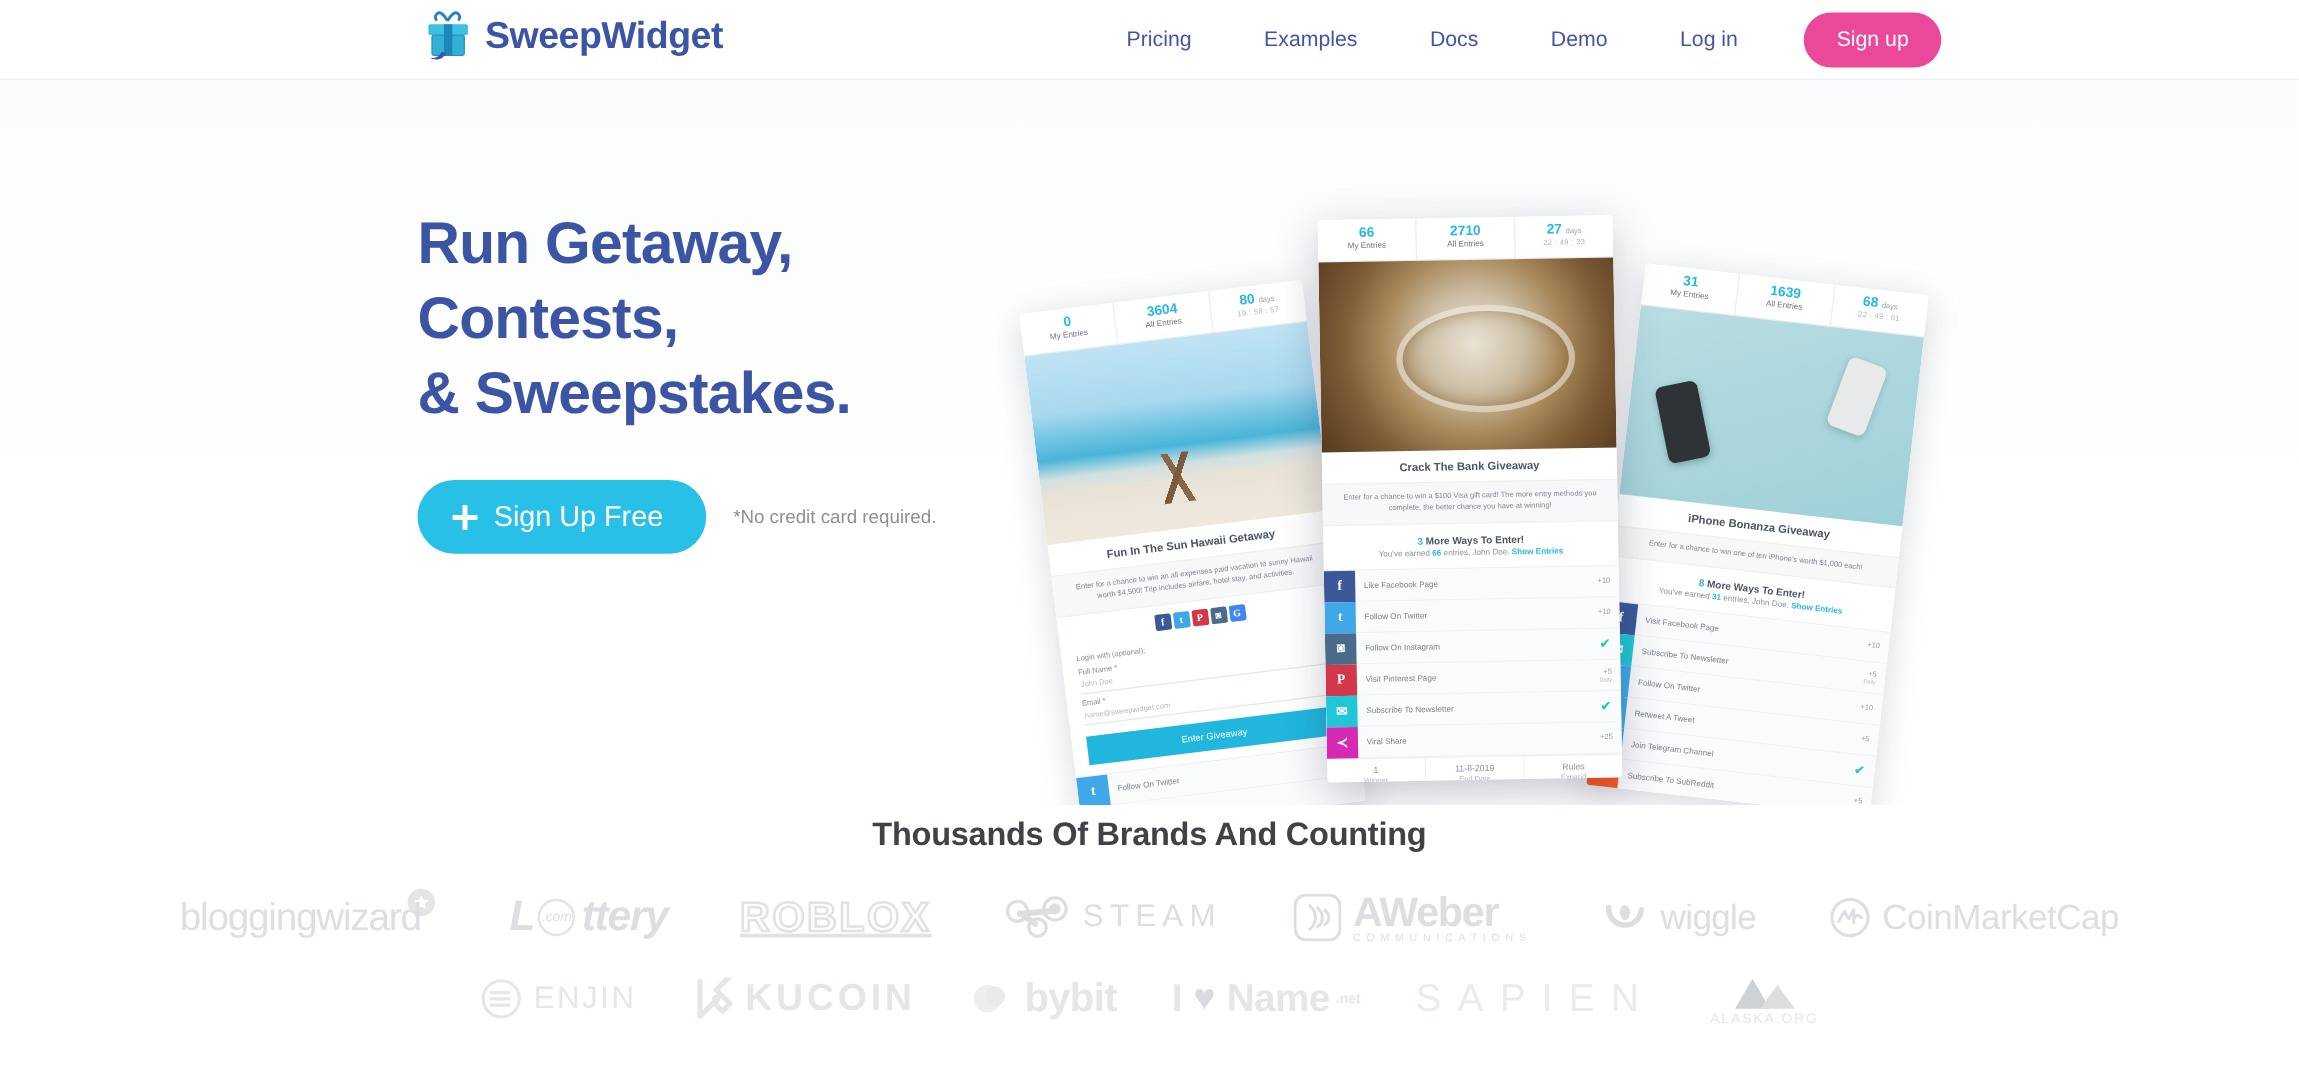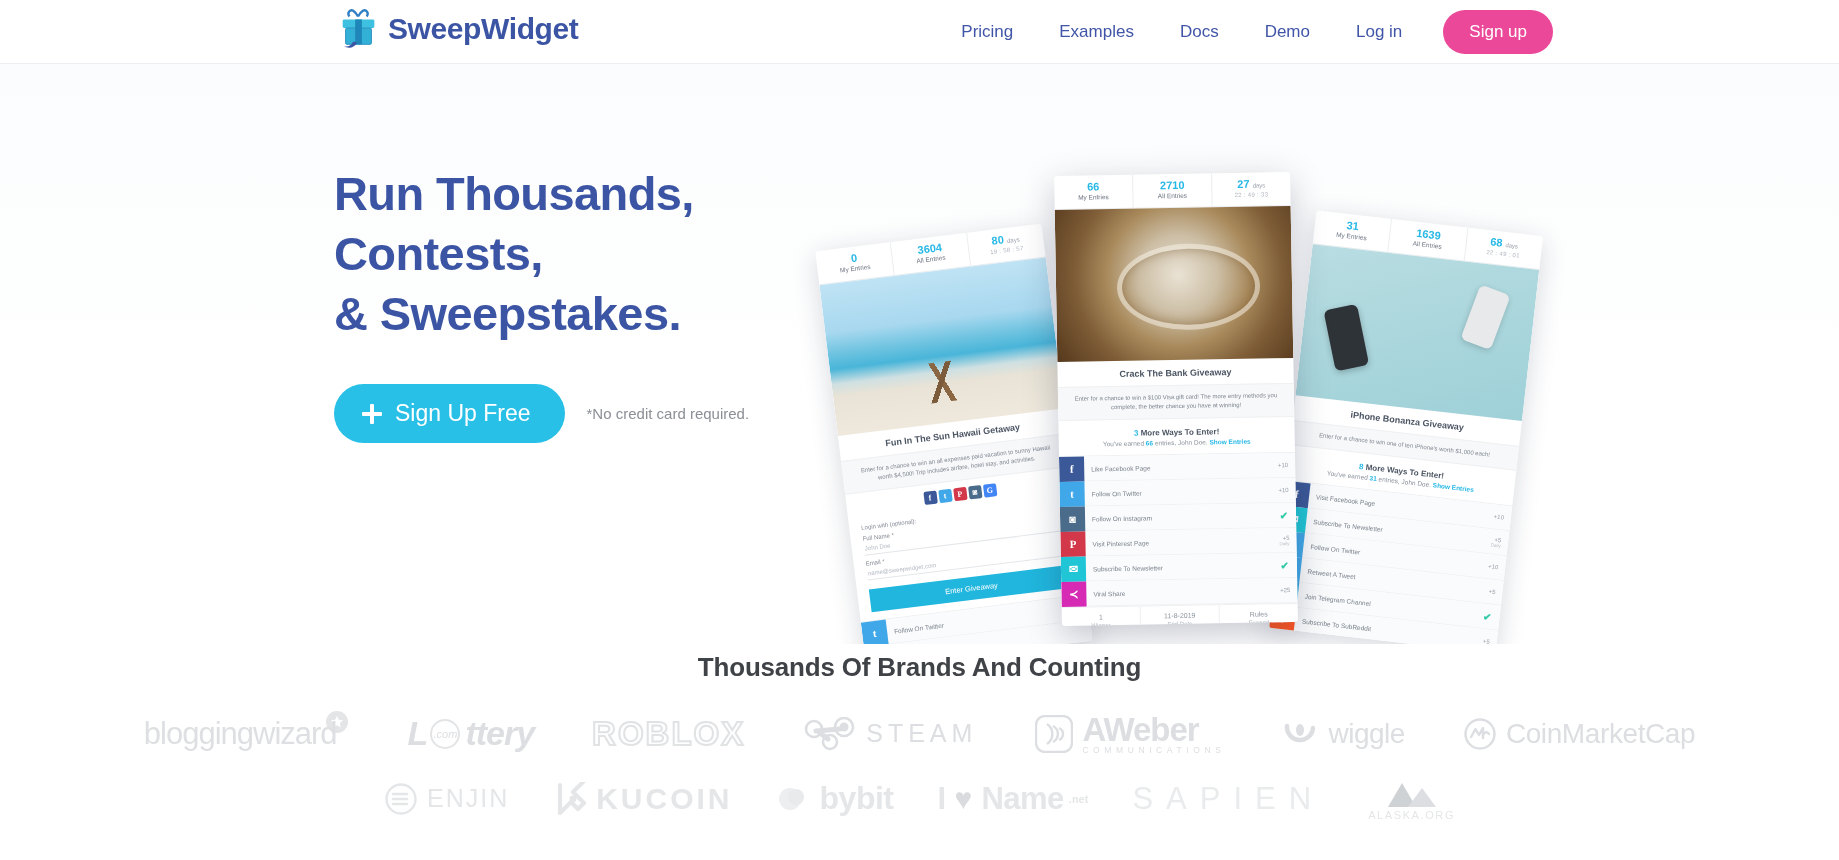--- a/index.html
+++ b/index.html
@@ -26,21 +26,21 @@
     display: flex; align-items: center; gap: 6px;
     cursor: pointer;
   }
   .logo-mark { width: 46px; height: 46px; display: block; }
   .logo-text {
     font-size: 30px; font-weight: bold; letter-spacing: -0.4px;
     color: #3b55a4; line-height: 1;
   }
   .nav {
     position: absolute; right: 286px; top: 0; height: 64px;
-    display: flex; align-items: center; gap: 4px;
+    display: flex; align-items: center; gap: 16px;
   }
   .nav-link {
     color: #4055a8; font-size: 17px; text-decoration: none;
     padding: 0 21px; cursor: pointer; white-space: nowrap;
   }
   .signup-btn {
     margin-left: 16px;
     background: #ec4899; color: #fff; border: none;
     font-size: 17px; font-family: inherit;
     padding: 12px 26px; border-radius: 24px; cursor: pointer;
@@ -191,21 +191,21 @@
   .brand-row.row2 { margin-top: 22px; gap: 44px; }
   .brand {
     display:flex; align-items:center; gap:9px;
     color:#dcdee1; fill:#dcdee1;
     user-select:none; white-space:nowrap;
   }
   .brand-row.row2 .brand { color:#e4e6e8; fill:#e4e6e8; }
   .b-bw { font-size:31px; letter-spacing:-1px; color:#dedfe2; position:relative; }
   .b-lott { font-size:34px; font-weight:bold; font-style:italic; letter-spacing:-1px; }
   .b-roblox { font-size:33px; font-weight:bold; letter-spacing:2px;
-              -webkit-text-stroke:2px #e0e2e4; color:#fff; }
+              -webkit-text-stroke:2px #e0e2e4; color:#fff;text-decoration:underline; }
   .b-steam { font-size:25px; letter-spacing:5px; }
   .b-aweber { font-size:33px; font-weight:bold; letter-spacing:-1px; line-height:1; }
   .b-aweber small { display:block; font-size:8.5px; font-weight:normal; letter-spacing:4.6px; }
   .b-wiggle { font-size:28px; letter-spacing:-0.5px; }
   .b-cmc { font-size:28px; letter-spacing:-0.4px; }
   .b-enjin { font-size:25px; letter-spacing:2px; }
   .b-kucoin { font-size:30px; font-weight:bold; letter-spacing:3px; }
   .b-bybit { font-size:32px; font-weight:bold; letter-spacing:-0.5px; }
   .b-qatar { font-size:31px; font-weight:bold; letter-spacing:-0.5px; }
   .b-sapien { font-size:31px; letter-spacing:13px; color:#e9ebec; }
@@ -236,21 +236,21 @@
     <a class="nav-link">Demo</a>
     <a class="nav-link">Log in</a>
     <button class="signup-btn">Sign up</button>
   </div>
 </div>
 
 <div class="hero">
 
   <div class="hero-copy">
     <h1 class="hero-title">
-      <div>Run Thousands,</div>
+      <div>Run Getaway,</div>
       <div>Contests,</div>
       <div>&amp; Sweepstakes.</div>
     </h1>
     <div class="cta-row">
       <button class="cta-btn">
         <span class="plus-icon"></span>
         <span>Sign Up Free</span>
       </button>
       <span class="cta-note">*No credit card required.</span>
     </div>

